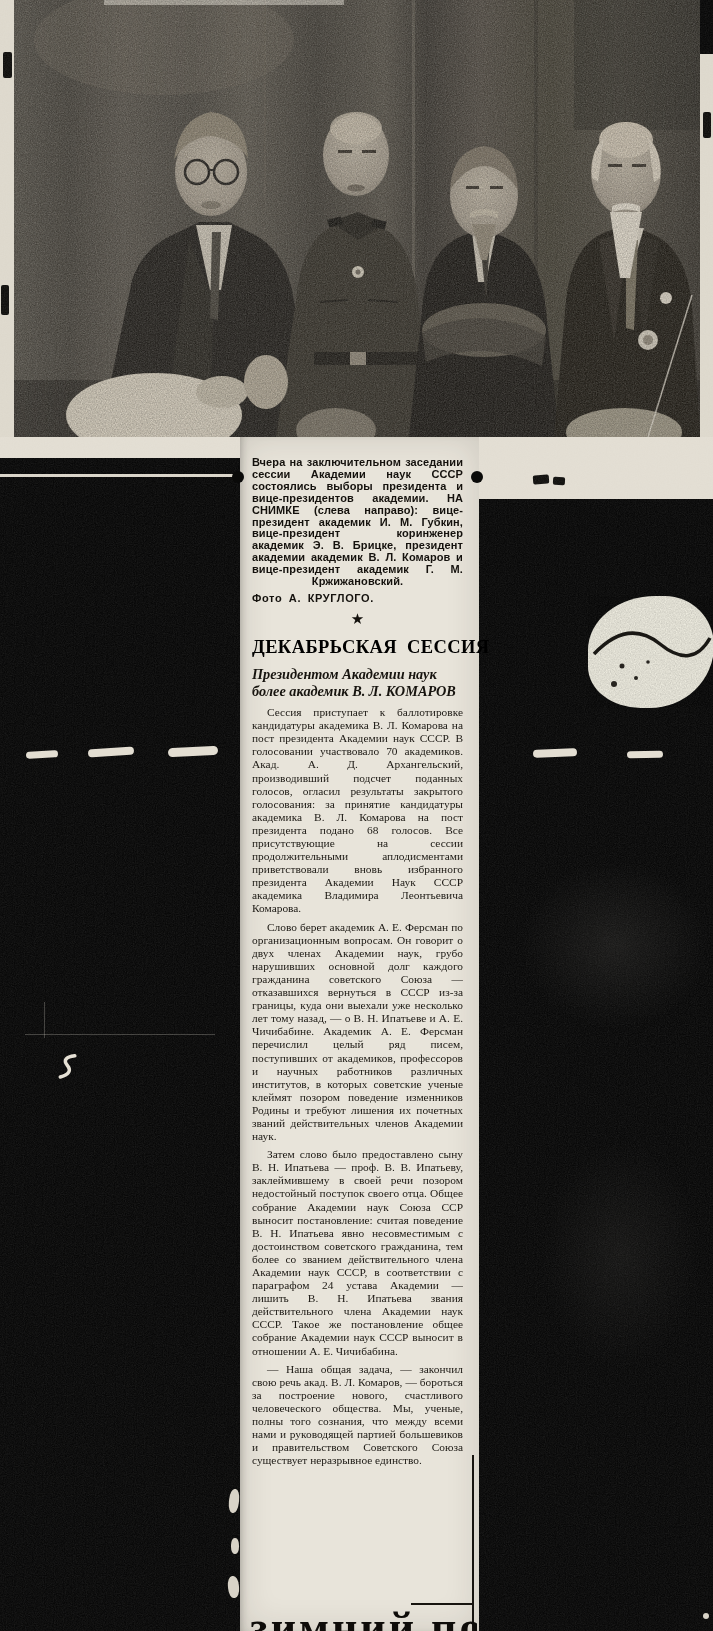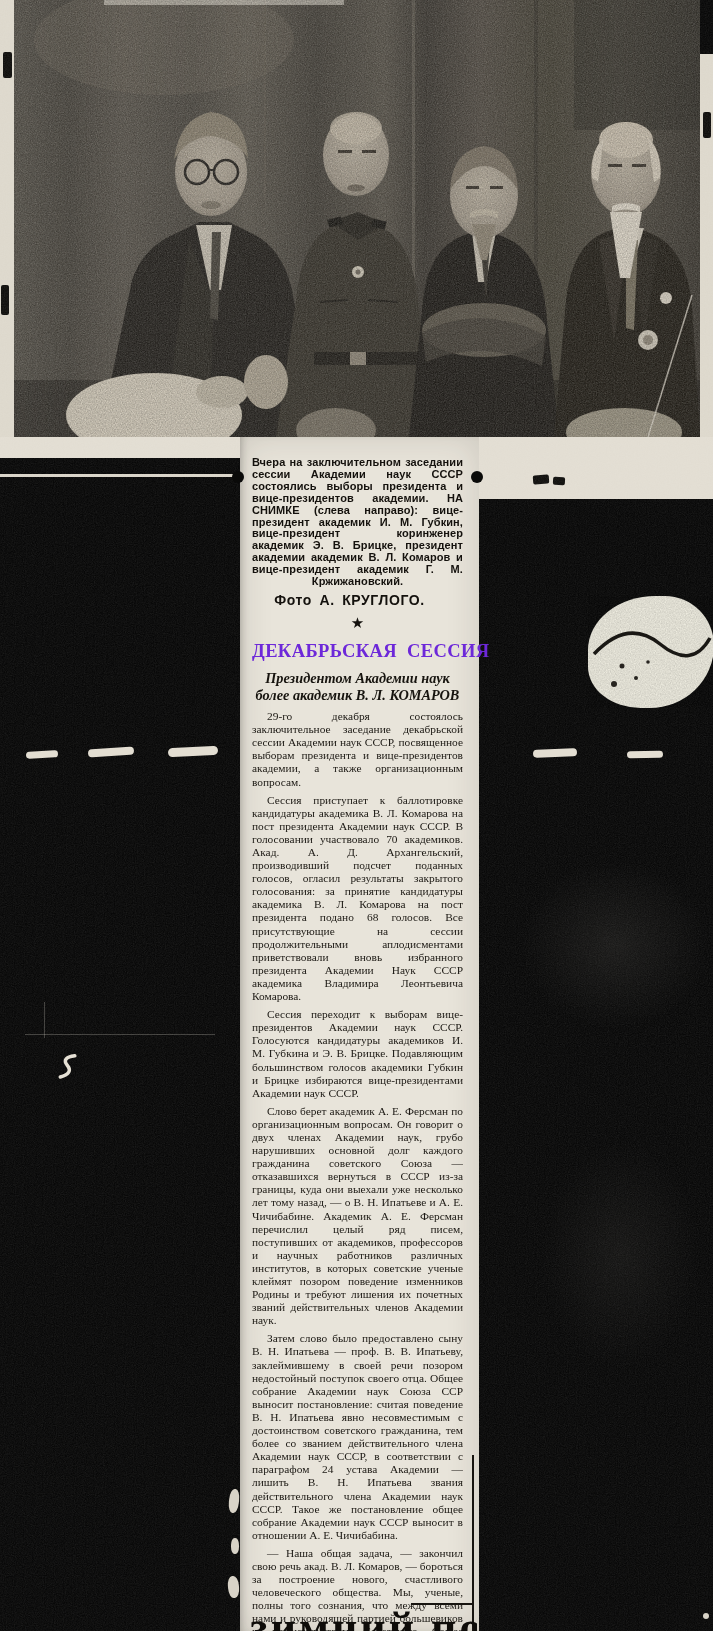--- a/index.html
+++ b/index.html
@@ -19,26 +19,26 @@
   .pin-dot{width:12px;height:12px;border-radius:50%;background:#0a0a09;z-index:6;}
 
   
   .column{left:240px;top:437px;width:239px;height:1194px;background:#e8e4da;z-index:2;
           box-shadow:inset 0 0 34px rgba(40,35,25,.14), inset 6px 0 10px -6px rgba(0,0,0,.30);
           padding:20px 16px 0 12px;box-sizing:border-box;}
   .caption{font-family:"Liberation Sans","DejaVu Sans",sans-serif;font-weight:bold;
            font-size:11px;line-height:11.9px;letter-spacing:.1px;color:#14110d;
            text-align:justify;text-align-last:center;}
   .credit{font-family:"Liberation Sans","DejaVu Sans",sans-serif;font-weight:bold;
-          font-size:14px;letter-spacing:.6px;word-spacing:3px;color:#14110d;
-          text-align:center;padding-right:16px;margin-top:4px;}
+          font-size:11px;letter-spacing:.6px;word-spacing:3px;color:#14110d;
+          text-align:left;padding-right:16px;margin-top:4px;}
   .star{text-align:center;font-size:15px;margin-top:6px;color:#14110d;}
   .headline{margin-top:9px;text-align:center;font-weight:bold;font-size:18.5px;line-height:21.5px;
-            letter-spacing:.4px;word-spacing:5px;color:#6d28d9;white-space:nowrap;}
-  .deck{margin-top:8px;text-align:center;font-style:italic;font-weight:bold;
+            letter-spacing:.4px;word-spacing:5px;color:#000000;white-space:nowrap;}
+  .deck{margin-top:8px;font-style:italic;font-weight:bold;
         font-size:14.3px;line-height:16.8px;color:#17140f;white-space:nowrap;}
   .bodytext{margin-top:6px;}
   .bodytext p{margin:0 0 5px 0;font-size:11.4px;line-height:13.1px;text-align:justify;
               text-indent:15px;color:#1c1914;}
   .col-rule{right:5px;top:1018px;width:2px;height:176px;background:#17140f;}
   .end-rule{right:6px;bottom:26px;width:62px;height:0;border-top:2px solid #17140f;}
   .bottom-head{left:10px;right:2px;bottom:0;height:23px;overflow:hidden;}
   .bottom-head span{display:block;font-weight:bold;font-size:44px;line-height:40px;
                     letter-spacing:3px;color:#0e0c09;white-space:nowrap;}
 
@@ -203,23 +203,21 @@
 
     <div class="headline">
       <div>ДЕКАБРЬСКАЯ СЕССИЯ</div>
     </div>
     <div class="deck">
       <div>Президентом Академии наук</div>
       <div>более академик В. Л. КОМАРОВ</div>
     </div>
 
     <div class="bodytext">
-      <p>29-го декабря состоялось заключительное заседание декабрьской сессии Академии наук СССР, посвященное выборам президента и вице-президентов академии, а также организационным вопросам.</p>
       <p>Сессия приступает к баллотировке кандидатуры академика В. Л. Комарова на пост президента Академии наук СССР. В голосовании участвовало 70 академиков. Акад. А. Д. Архангельский, производивший подсчет поданных голосов, огласил результаты закрытого голосования: за принятие кандидатуры академика В. Л. Комарова на пост президента подано 68 голосов. Все присутствующие на сессии продолжительными аплодисментами приветствовали вновь избранного президента Академии Наук СССР академика Владимира Леонтьевича Комарова.</p>
-      <p>Сессия переходит к выборам вице-президентов Академии наук СССР. Голосуются кандидатуры академиков И. М. Губкина и Э. В. Брицке. Подавляющим большинством голосов академики Губкин и Брицке избираются вице-президентами Академии наук СССР.</p>
       <p>Слово берет академик А. Е. Ферсман по организационным вопросам. Он говорит о двух членах Академии наук, грубо нарушивших основной долг каждого гражданина советского Союза — отказавшихся вернуться в СССР из-за границы, куда они выехали уже несколько лет тому назад, — о В. Н. Ипатьеве и А. Е. Чичибабине. Академик А. Е. Ферсман перечислил целый ряд писем, поступивших от академиков, профессоров и научных работников различных институтов, в которых советские ученые клеймят позором поведение изменников Родины и требуют лишения их почетных званий действительных членов Академии наук.</p>
       <p>Затем слово было предоставлено сыну В. Н. Ипатьева — проф. В. В. Ипатьеву, заклеймившему в своей речи позором недостойный поступок своего отца. Общее собрание Академии наук Союза ССР выносит постановление: считая поведение В. Н. Ипатьева явно несовместимым с достоинством советского гражданина, тем более со званием действительного члена Академии наук СССР, в соответствии с параграфом 24 устава Академии — лишить В. Н. Ипатьева звания действительного члена Академии наук СССР. Такое же постановление общее собрание Академии наук СССР выносит в отношении А. Е. Чичибабина.</p>
       <p>— Наша общая задача, — закончил свою речь акад. В. Л. Комаров, — бороться за построение нового, счастливого человеческого общества. Мы, ученые, полны того сознания, что между всеми нами и руководящей партией большевиков и правительством Советского Союза существует неразрывное единство.</p>
     </div>
 
     <div class="abs col-rule"></div>
     <div class="abs end-rule"></div>
     <div class="abs bottom-head">
       <span>зимний поход</span>
     </div>

